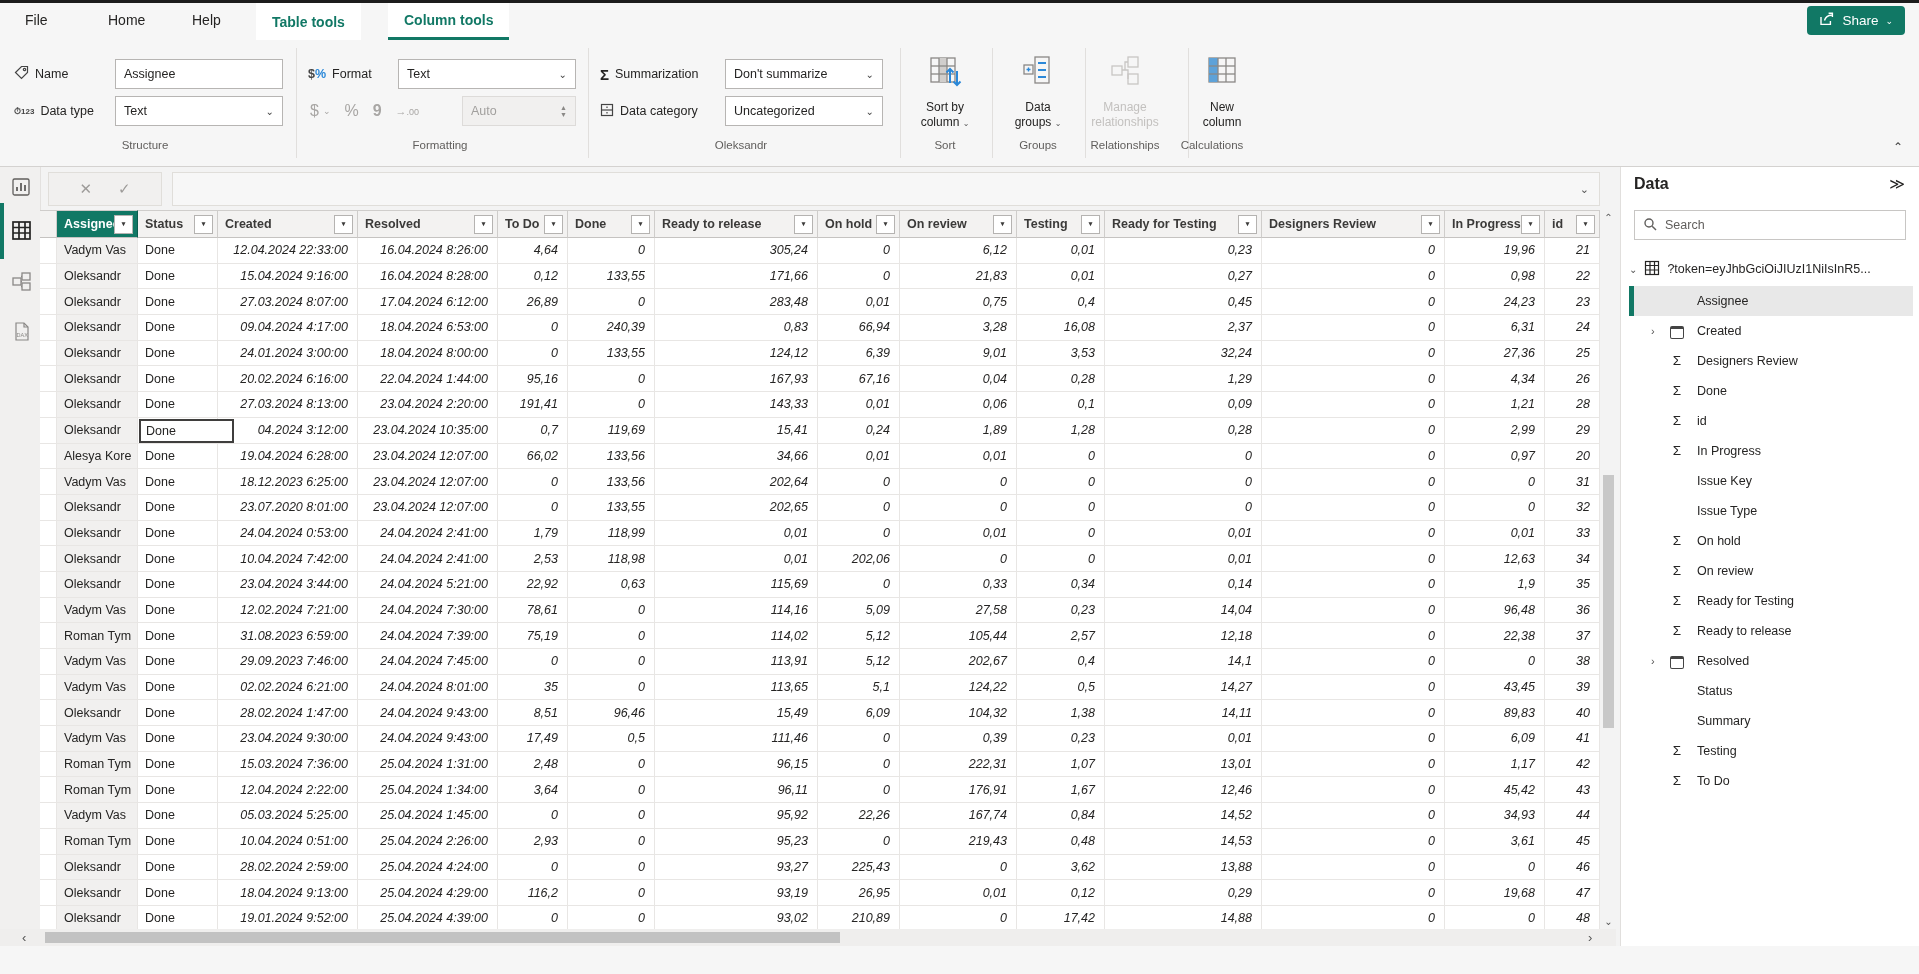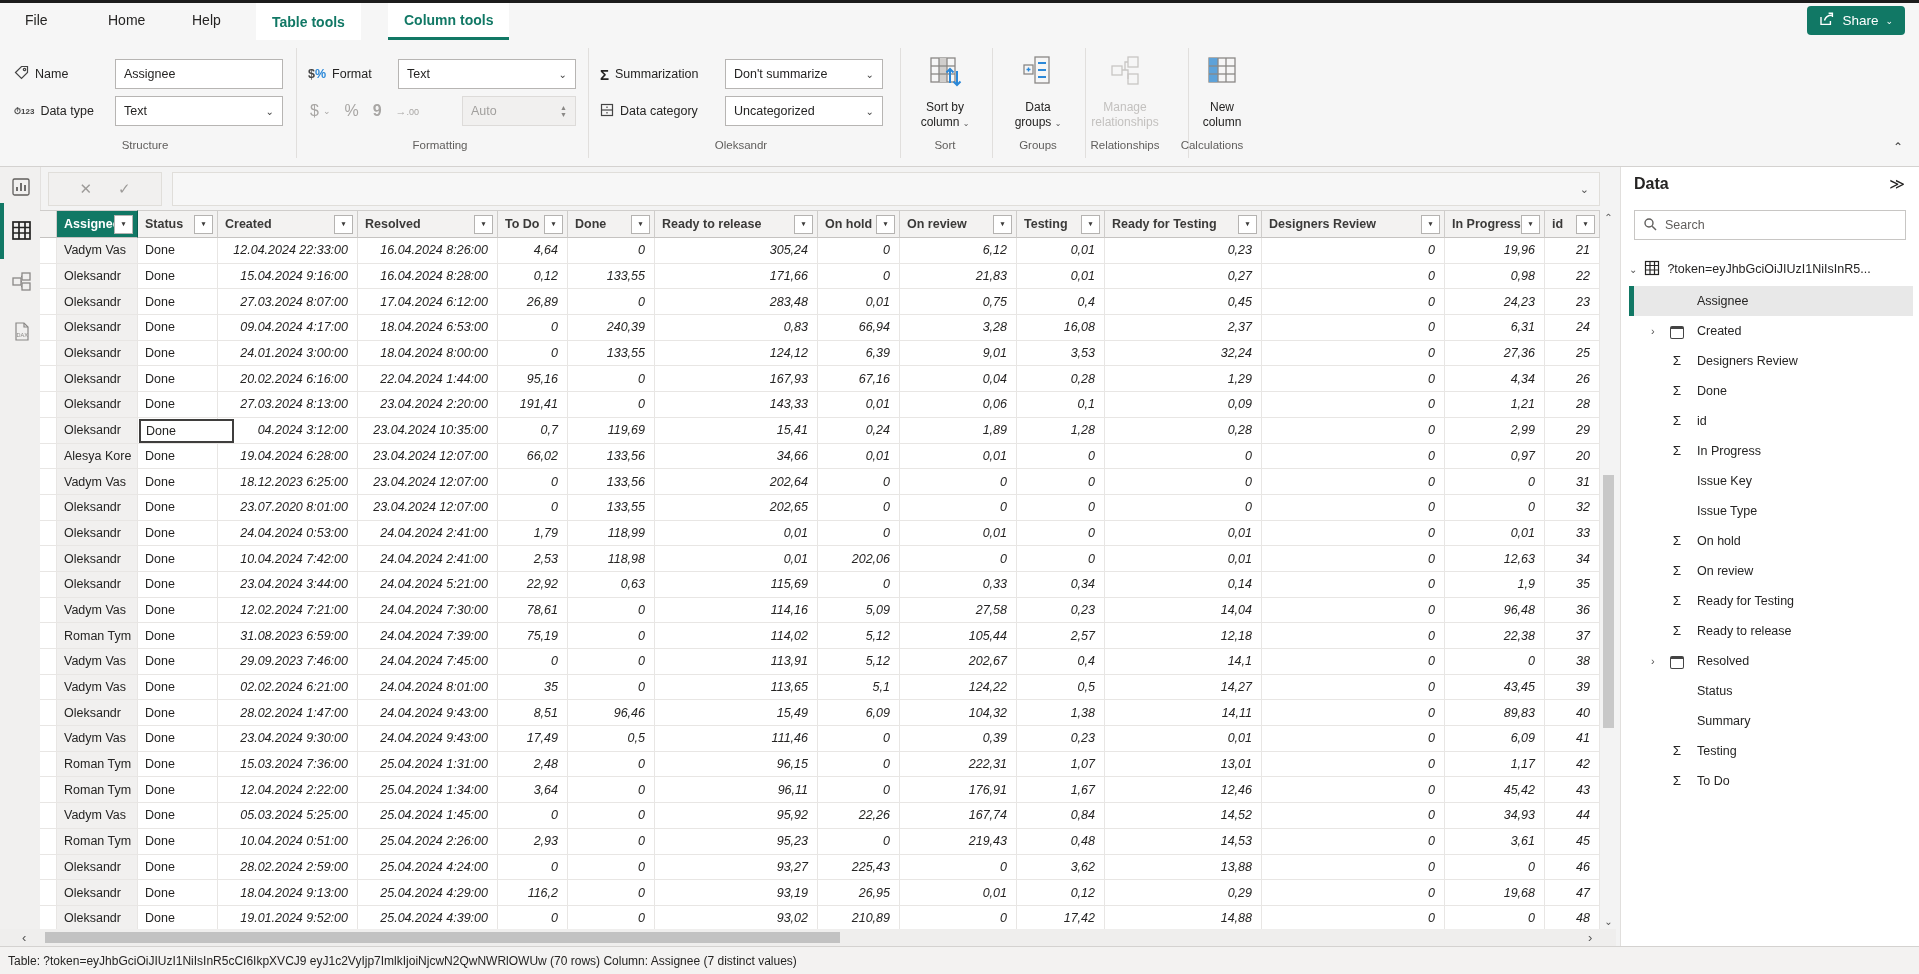--- a/index.html
+++ b/index.html
@@ -926,16 +926,13 @@
             <span class="flabel">Testing</span>
           </div>
           <div class="frow" style="top: 599px;">
             <span class="ficon">Σ</span>
             <span class="flabel">To Do</span>
           </div>
         </div>
     </div>
   </div>
 
-  <div id="status-bar">
-    <span>Table: ?token=eyJhbGciOiJIUzI1NiIsInR5cCI6IkpXVCJ9 eyJ1c2VyIjp7ImlkIjoiNjcwN2QwNWRlOWUw (70 rows) Column: Assignee (7 distinct values)</span>
-  </div>
 </div>
 
 </body></html>

